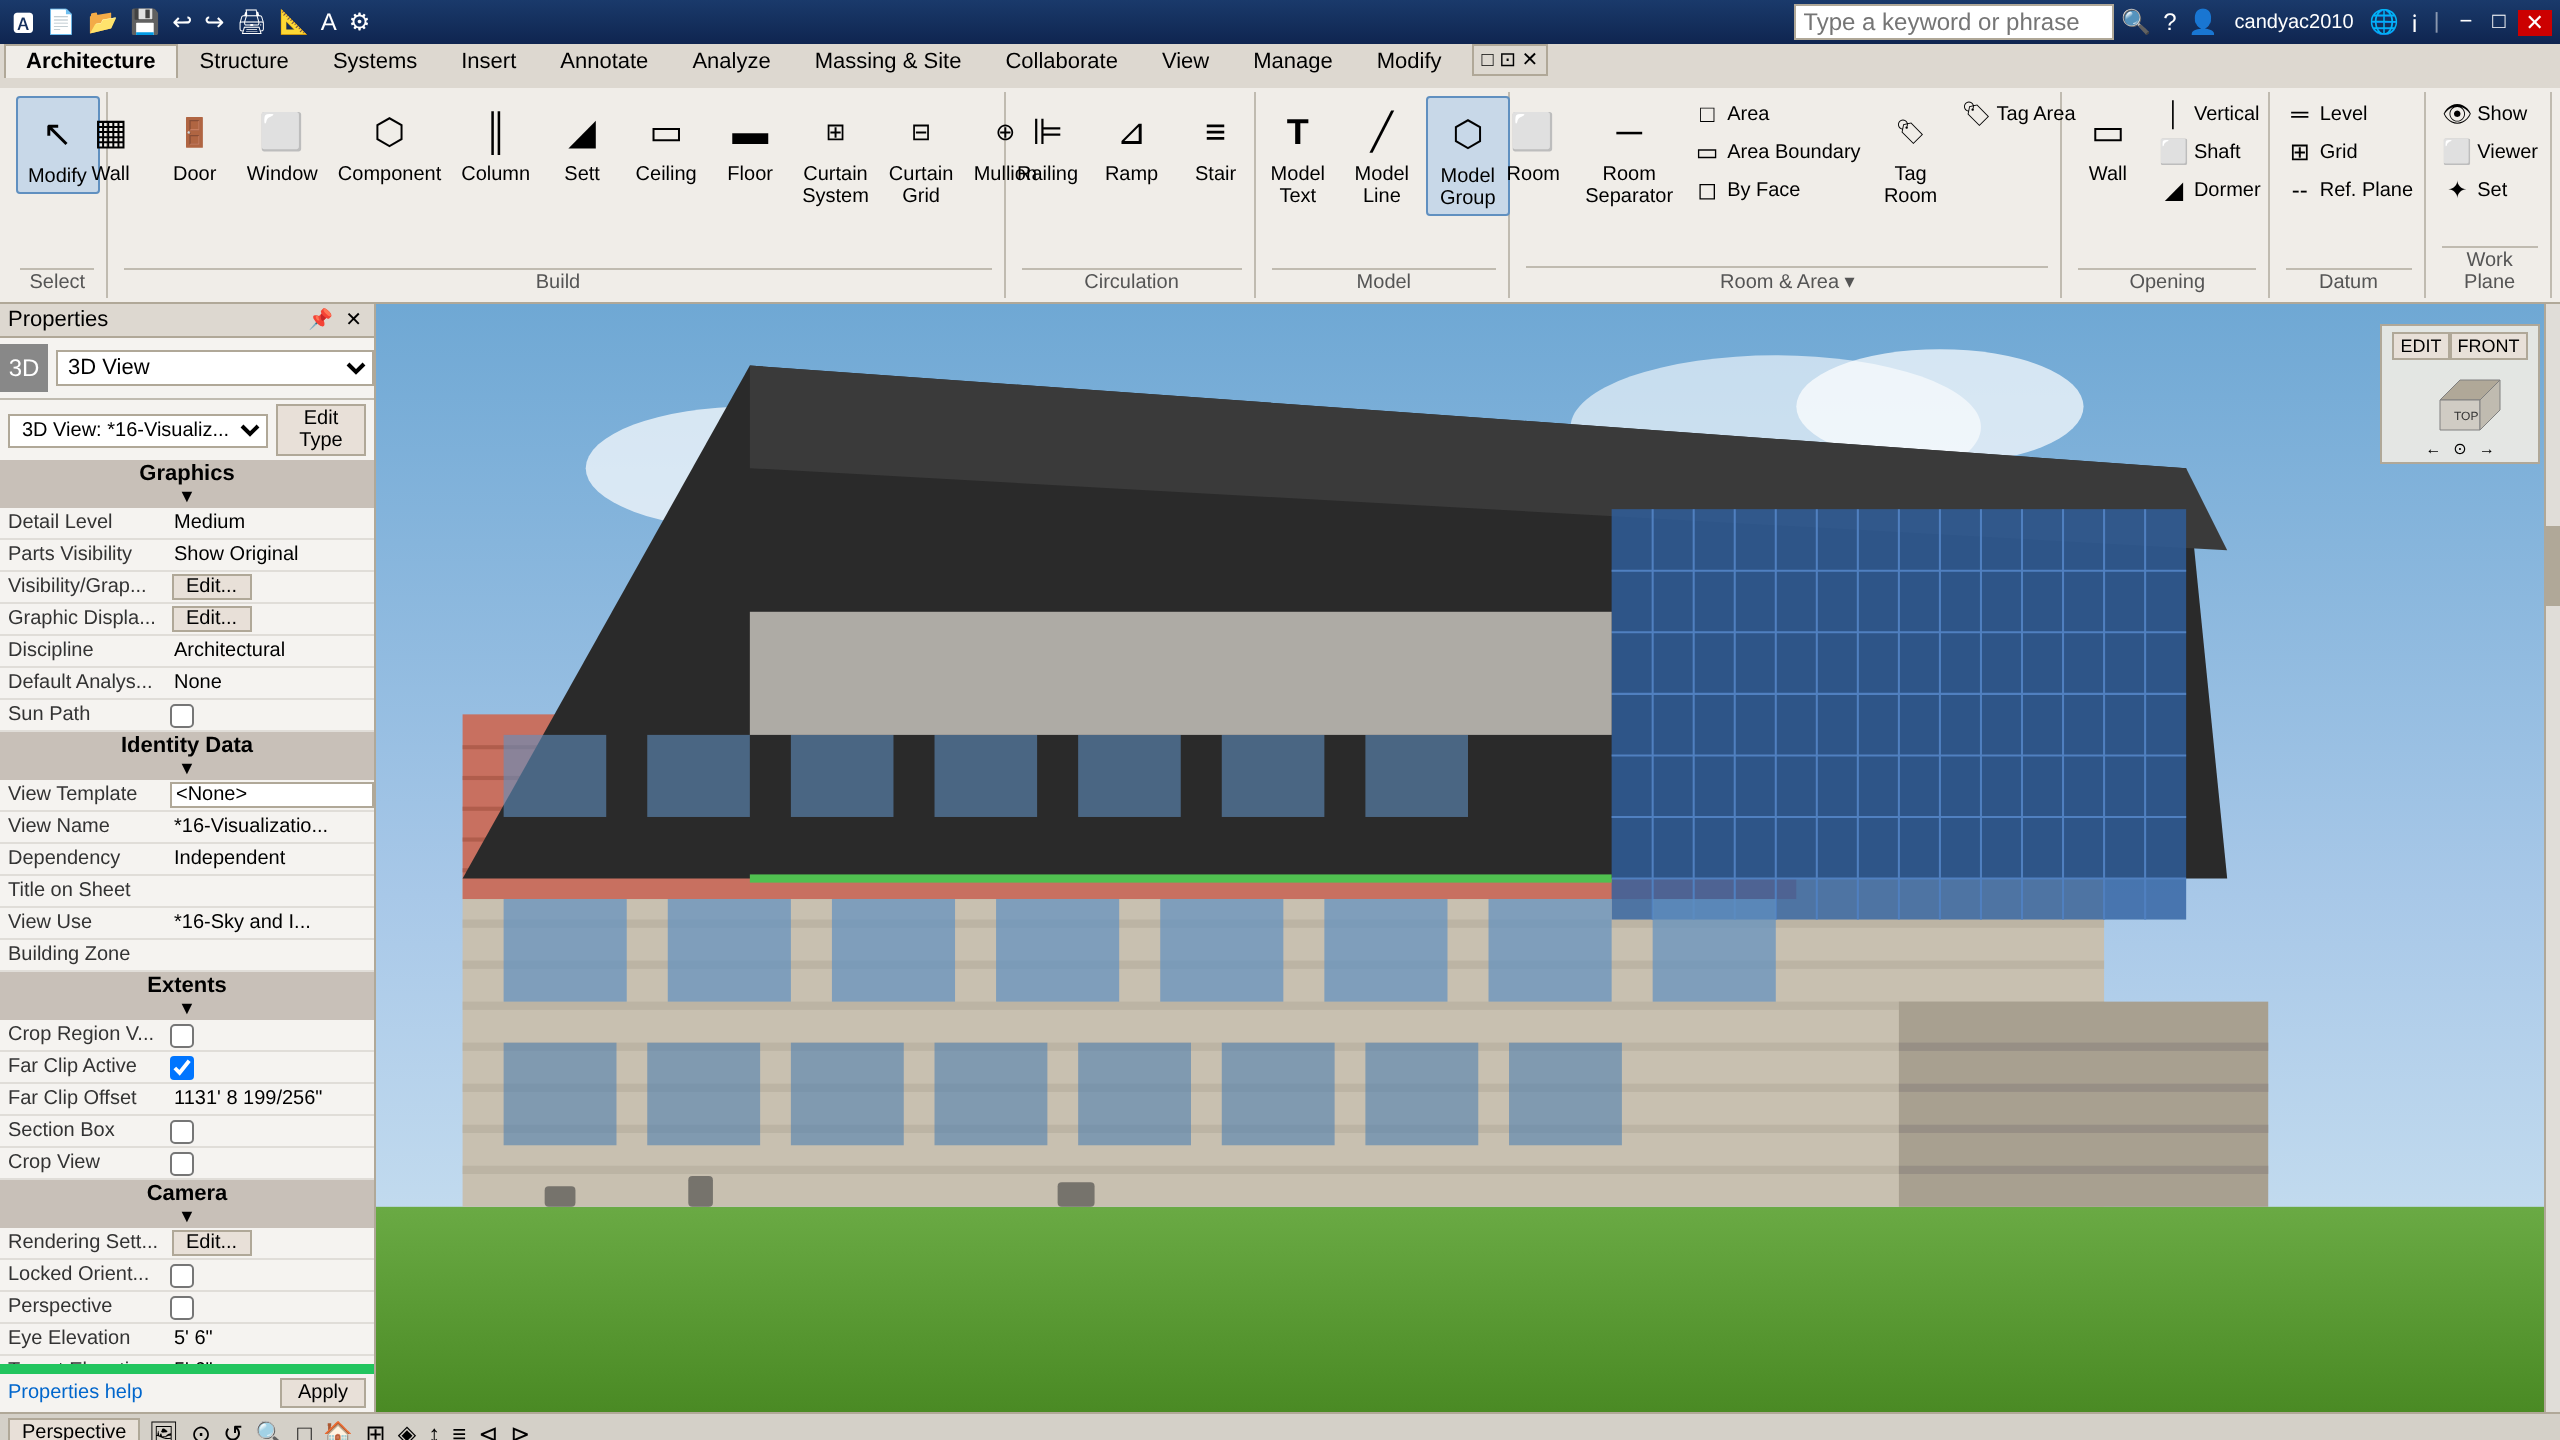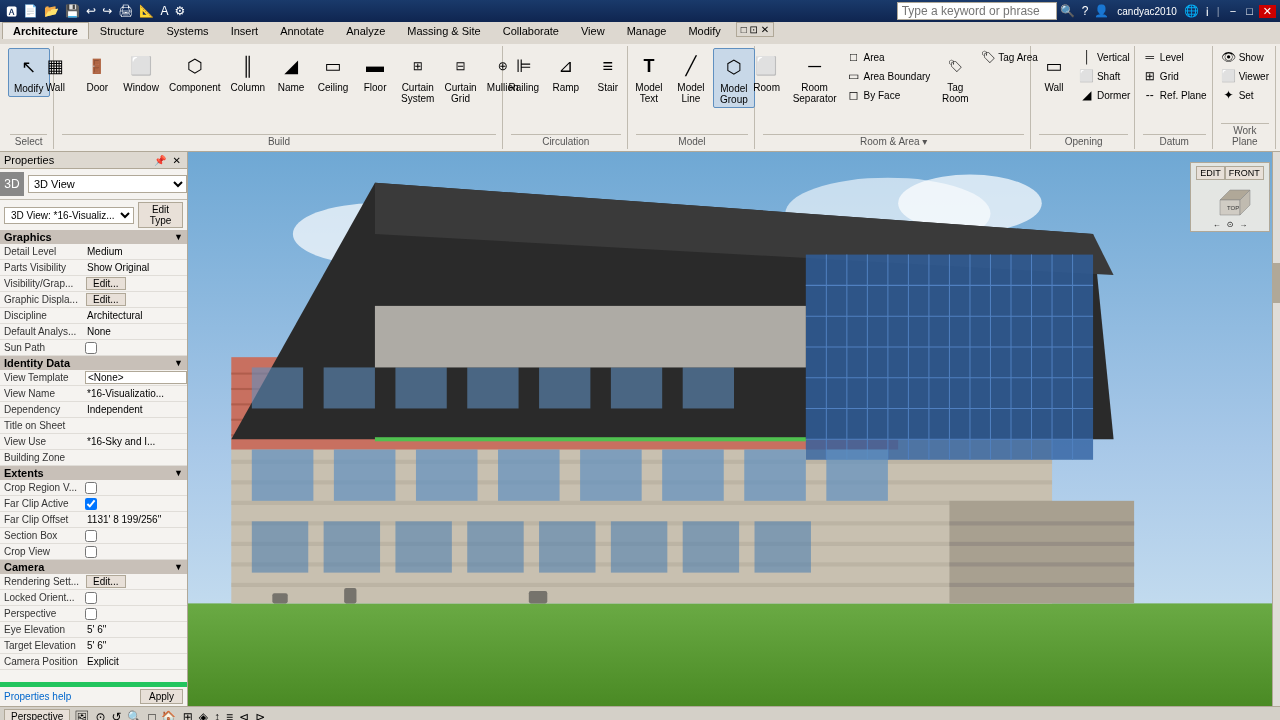--- a/index.html
+++ b/index.html
@@ -38,21 +38,21 @@
     .prop-header { background: #ddd8d0; padding: 2px 4px; display: flex; align-items: center; justify-content: space-between; font-size: 11px; border-bottom: 1px solid #b0a898; }
     .prop-header-btns { display: flex; gap: 2px; }
     .prop-hbtn { background: none; border: none; cursor: pointer; font-size: 10px; padding: 0 2px; }
     .prop-type-row { display: flex; align-items: center; padding: 3px 0; gap: 4px; border-bottom: 1px solid #c0bbb0; }
     .prop-type-icon { width: 24px; height: 24px; background: #888; display: flex; align-items: center; justify-content: center; color: white; font-size: 12px; }
     .prop-type-select { flex: 1; font-size: 11px; background: white; border: 1px solid #b0a898; padding: 1px; }
     .prop-view-select { margin: 2px 4px; display: flex; align-items: center; gap: 4px; }
     .prop-view-dropdown { font-size: 10px; background: white; border: 1px solid #b0a898; padding: 1px 2px; flex: 1; }
     .edit-type-btn { font-size: 10px; background: #e8e0d8; border: 1px solid #b0a898; padding: 1px 4px; cursor: pointer; }
 
-    .prop-section { background: #c8c0b8; padding: 1px 4px; display: flex; align-items: center; justify-content: space-between; font-size: 11px; font-weight: bold; cursor: pointer; }
+    .prop-section { background: #c8c0b8; padding: 1px 4px; display: flex; align-items: center; justify-content: space-between; font-size: 11px; font-weight: bold; cursor: pointer; flex-direction: column; }
     .prop-section-arrow { font-size: 9px; }
     .prop-body { overflow-y: auto; flex: 1; }
     .prop-row { display: flex; align-items: center; border-bottom: 1px solid #e0ddd8; min-height: 16px; }
     .prop-label { width: 85px; padding: 1px 4px; font-size: 10px; color: #333; flex-shrink: 0; overflow: hidden; text-overflow: ellipsis; white-space: nowrap; }
     .prop-value { flex: 1; padding: 1px 2px; font-size: 10px; overflow: hidden; text-overflow: ellipsis; white-space: nowrap; }
     .prop-edit-btn { font-size: 10px; background: #e8e0d8; border: 1px solid #b0a898; padding: 0 6px; cursor: pointer; margin: 1px; }
     .prop-checkbox { width: 12px; height: 12px; }
 
     
     #canvas-area { flex: 1; position: relative; overflow: hidden; background: #87CEEB; }
@@ -156,21 +156,21 @@
         <button class="ribbon-btn">
           <div class="ribbon-icon">⬡</div>
           <span>Component</span>
         </button>
         <button class="ribbon-btn">
           <div class="ribbon-icon">║</div>
           <span>Column</span>
         </button>
         <button class="ribbon-btn">
           <div class="ribbon-icon">◢</div>
-          <span>Name</span>
+          <span>Sett</span>
         </button>
         <button class="ribbon-btn">
           <div class="ribbon-icon">▭</div>
           <span>Ceiling</span>
         </button>
         <button class="ribbon-btn">
           <div class="ribbon-icon">▬</div>
           <span>Floor</span>
         </button>
         <button class="ribbon-btn">

